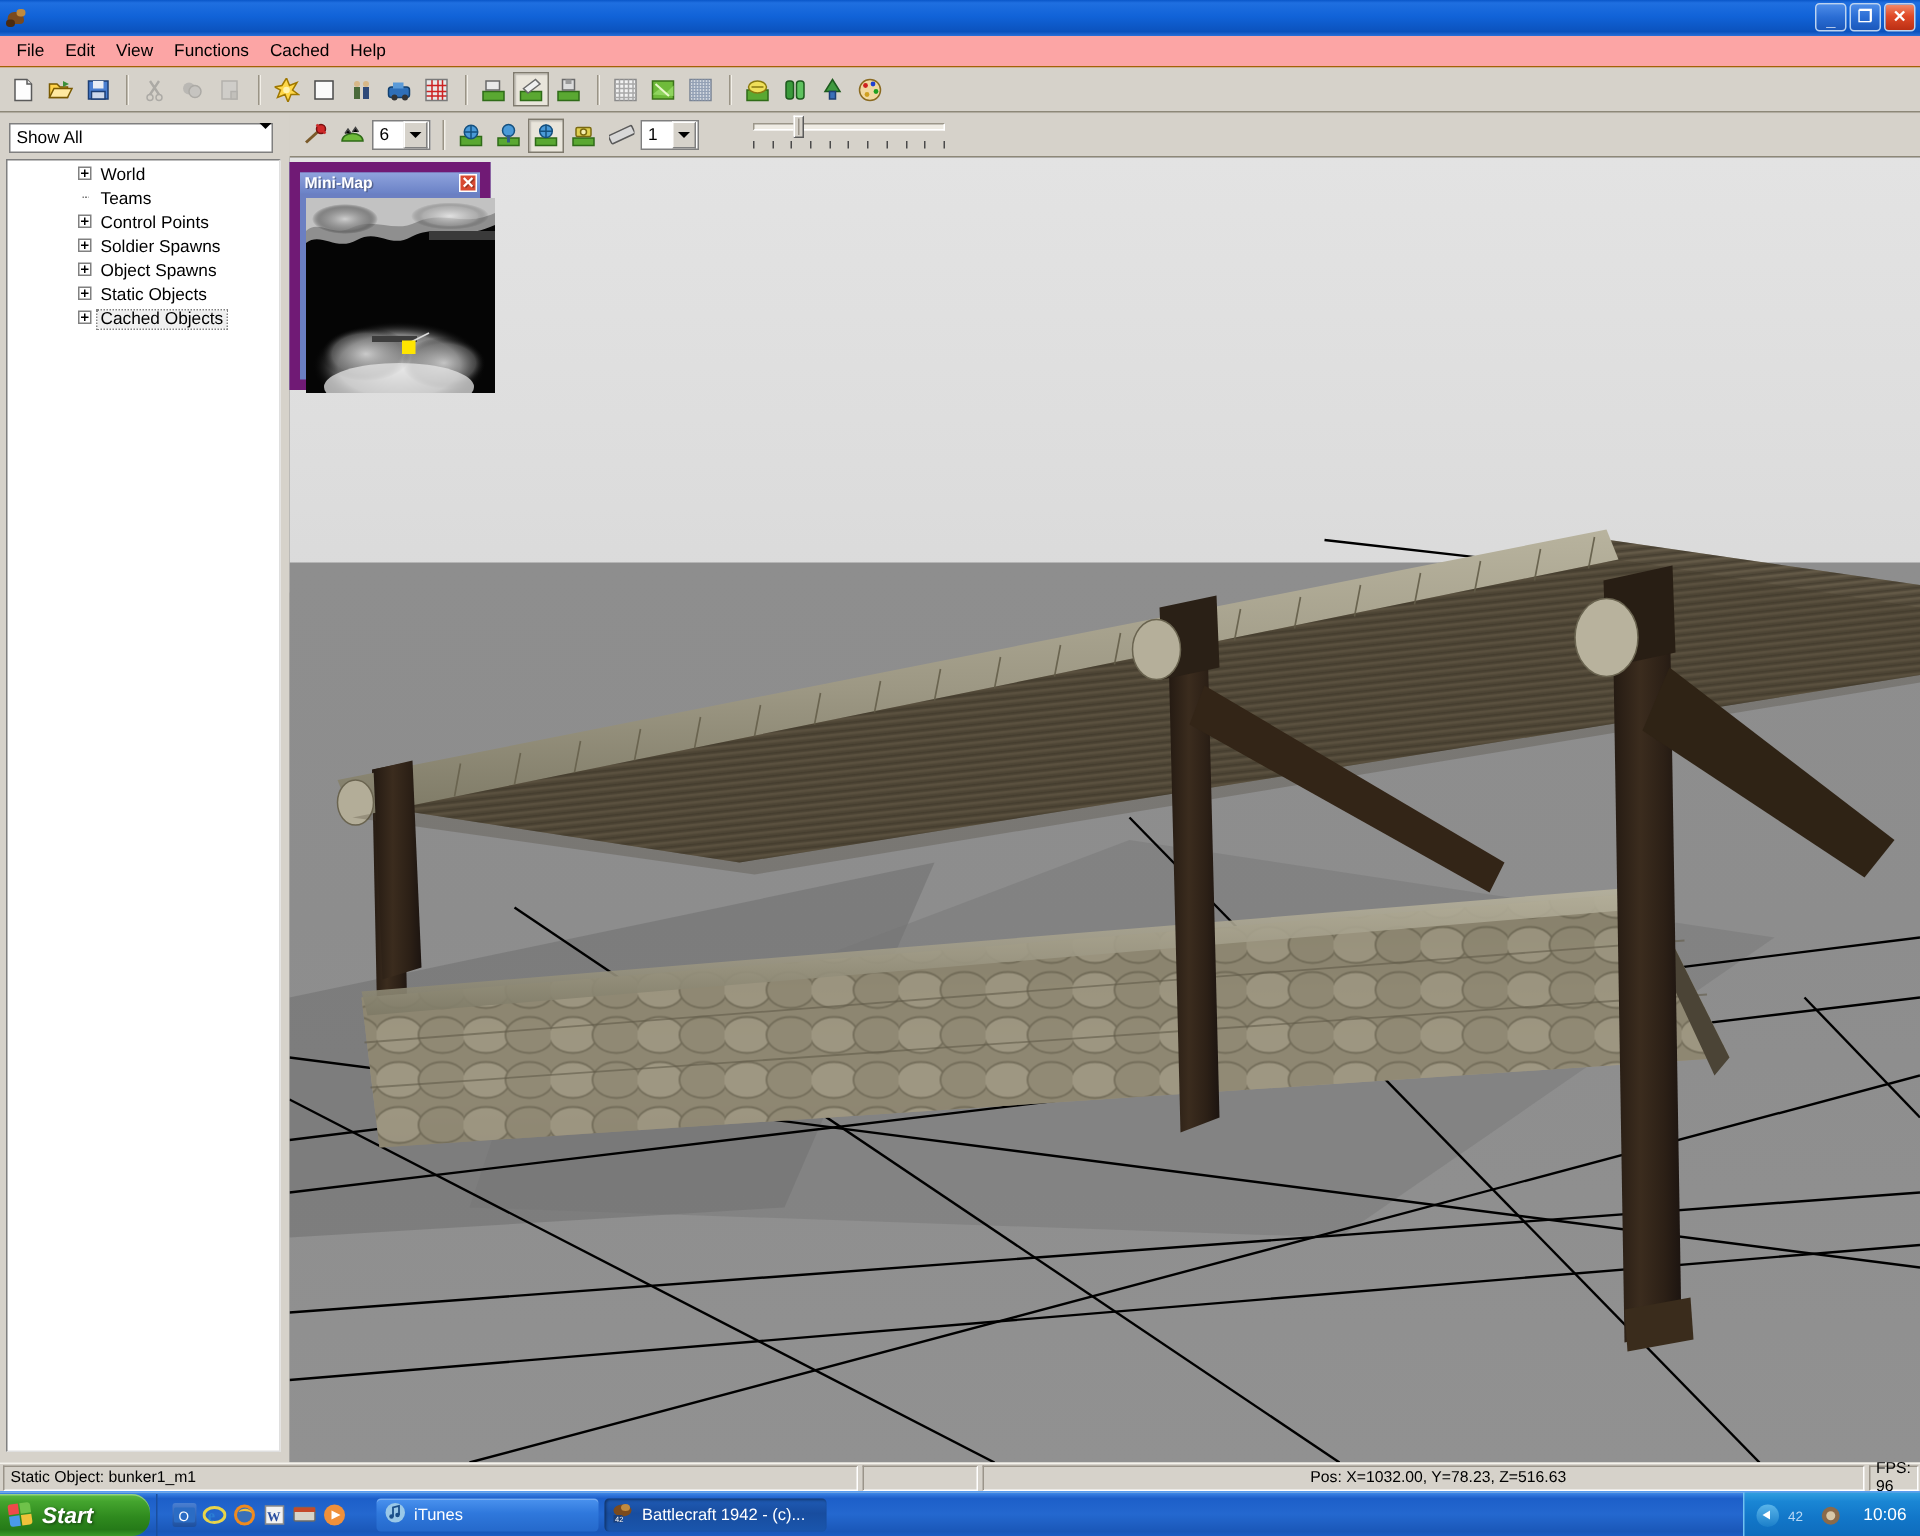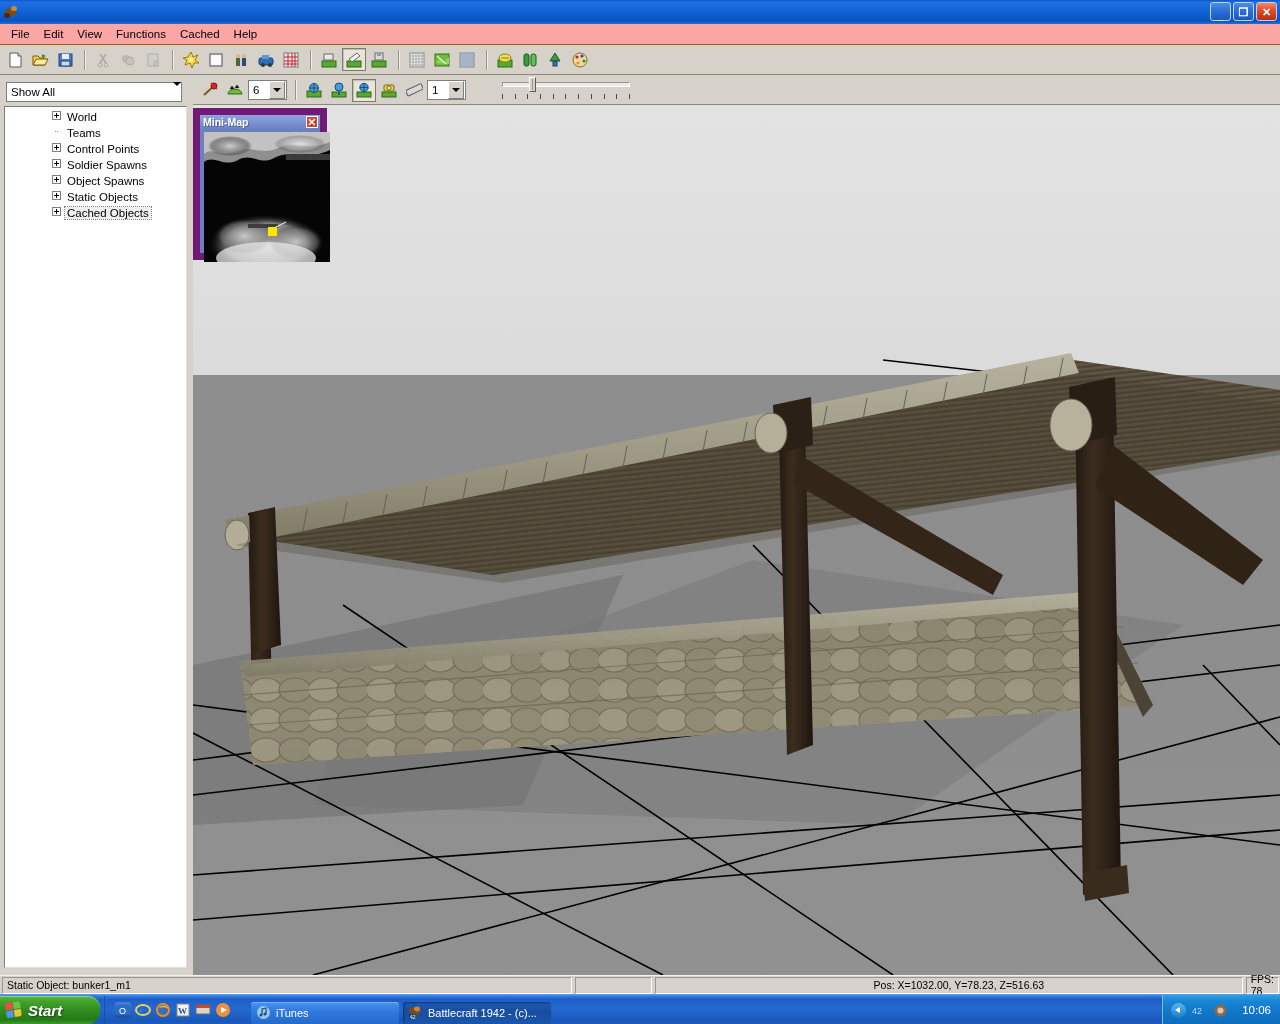--- a/index.html
+++ b/index.html
@@ -166,21 +166,21 @@
   }
   .sb-a { width: 639px; }
   .sb-b { width: 85px; }
   .sb-c { width: 656px; justify-content: center; padding-left: 24px; }
   .sb-d { flex: 1; }
 
   
   .taskbar {
     position: absolute; left: 0; top: 994px; width: 1280px; height: 30px;
     background: linear-gradient(180deg,#3f8beb 0%,#2b6fd6 8%,#1d5fc9 14%,#2468cf 50%,#1a57b8 90%,#1b5dc4 100%);
-    border-top: 1px solid #5b9ef0; display: flex; align-items: flex-end;
+    border-top: 1px solid #5b9ef0; display: flex; align-items: center;
   }
   .startbtn {
     width: 100px; height: 28px; margin: 1px 0 0 0;
     background: linear-gradient(180deg,#5dbb42 0%,#44a42e 18%,#2f8a1e 55%,#257a18 85%,#3d9a2a 100%);
     border-radius: 0 12px 12px 0; display: flex; align-items: center; padding-left: 6px;
     box-shadow: inset 0 1px 0 rgba(255,255,255,.35);
   }
   .win-logo { width: 17px; height: 17px; position: relative; margin-right: 5px; flex:none;
     transform: rotate(-8deg); }
   .win-logo i { position: absolute; width: 7px; height: 7px; display:block; }
@@ -744,21 +744,21 @@
         <path d="M70 96 L82 90" stroke="#dcdcdc" stroke-width="1.2" fill="none"></path>
       </svg>
       <span class="mm-marker"></span>
     </div>
   </div>
 
   <div class="statusbar">
     <span class="sb-cell sb-a">Static Object: bunker1_m1</span>
     <span class="sb-cell sb-b"></span>
     <span class="sb-cell sb-c">Pos: X=1032.00, Y=78.23, Z=516.63</span>
-    <span class="sb-cell sb-d">FPS: 78</span>
+    <span class="sb-cell sb-d">FPS: 96</span>
   </div>
 
   <div class="taskbar">
     <div class="startbtn">
       <span class="win-logo">
         <i style="left:0;top:0;background:#f04a4a;border-radius:2px 0 0 0;"></i>
         <i style="left:8px;top:0;background:#6fc24a;border-radius:0 2px 0 0;"></i>
         <i style="left:0;top:8px;background:#4a9ae8;border-radius:0 0 0 2px;"></i>
         <i style="left:8px;top:8px;background:#f0c23a;border-radius:0 0 2px 0;"></i>
       </span>

